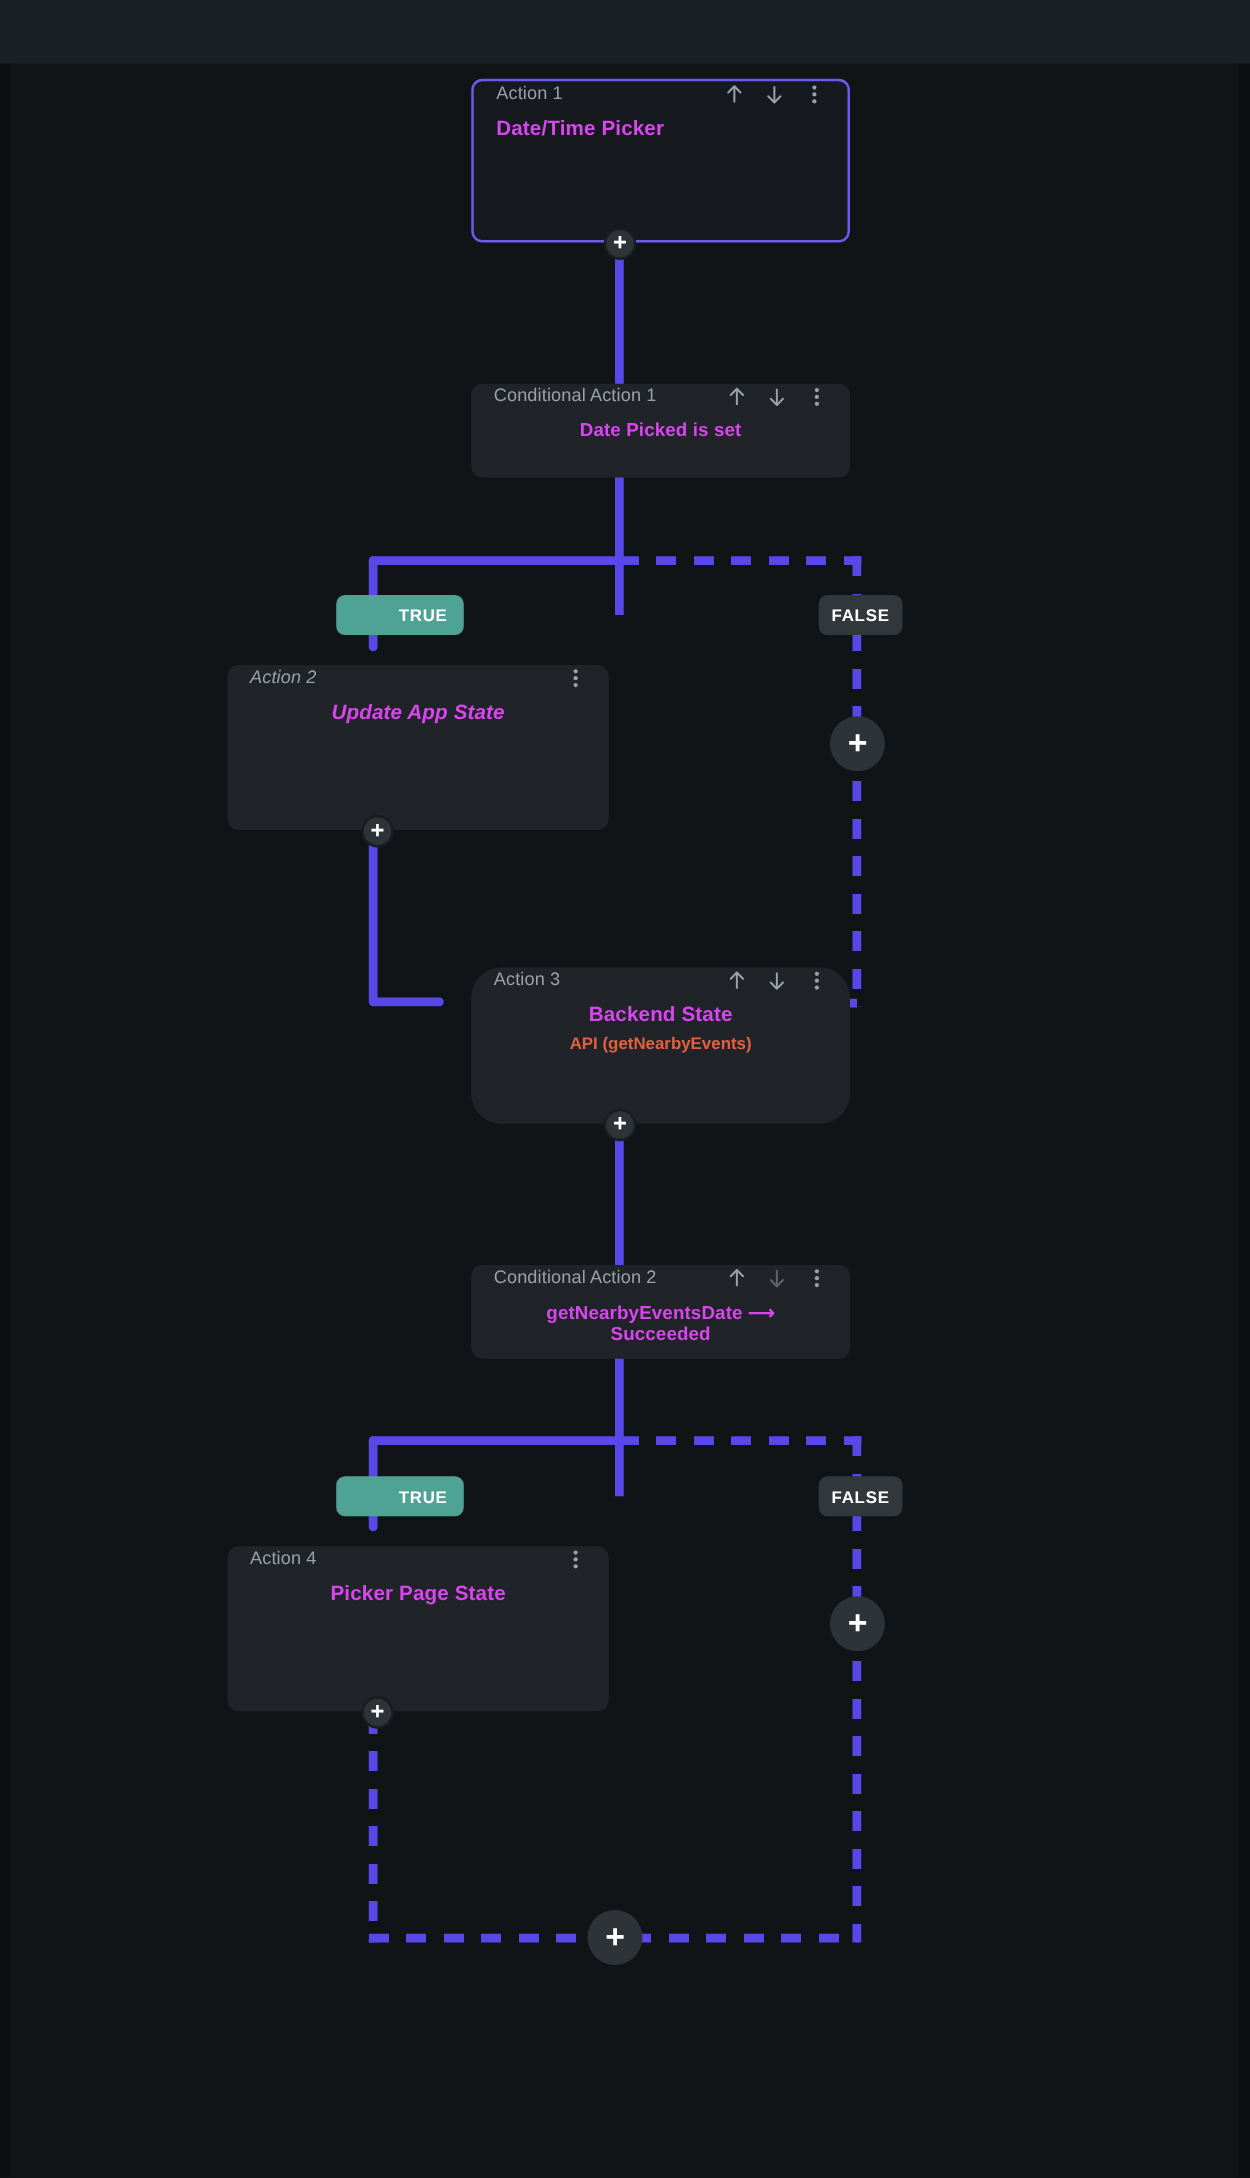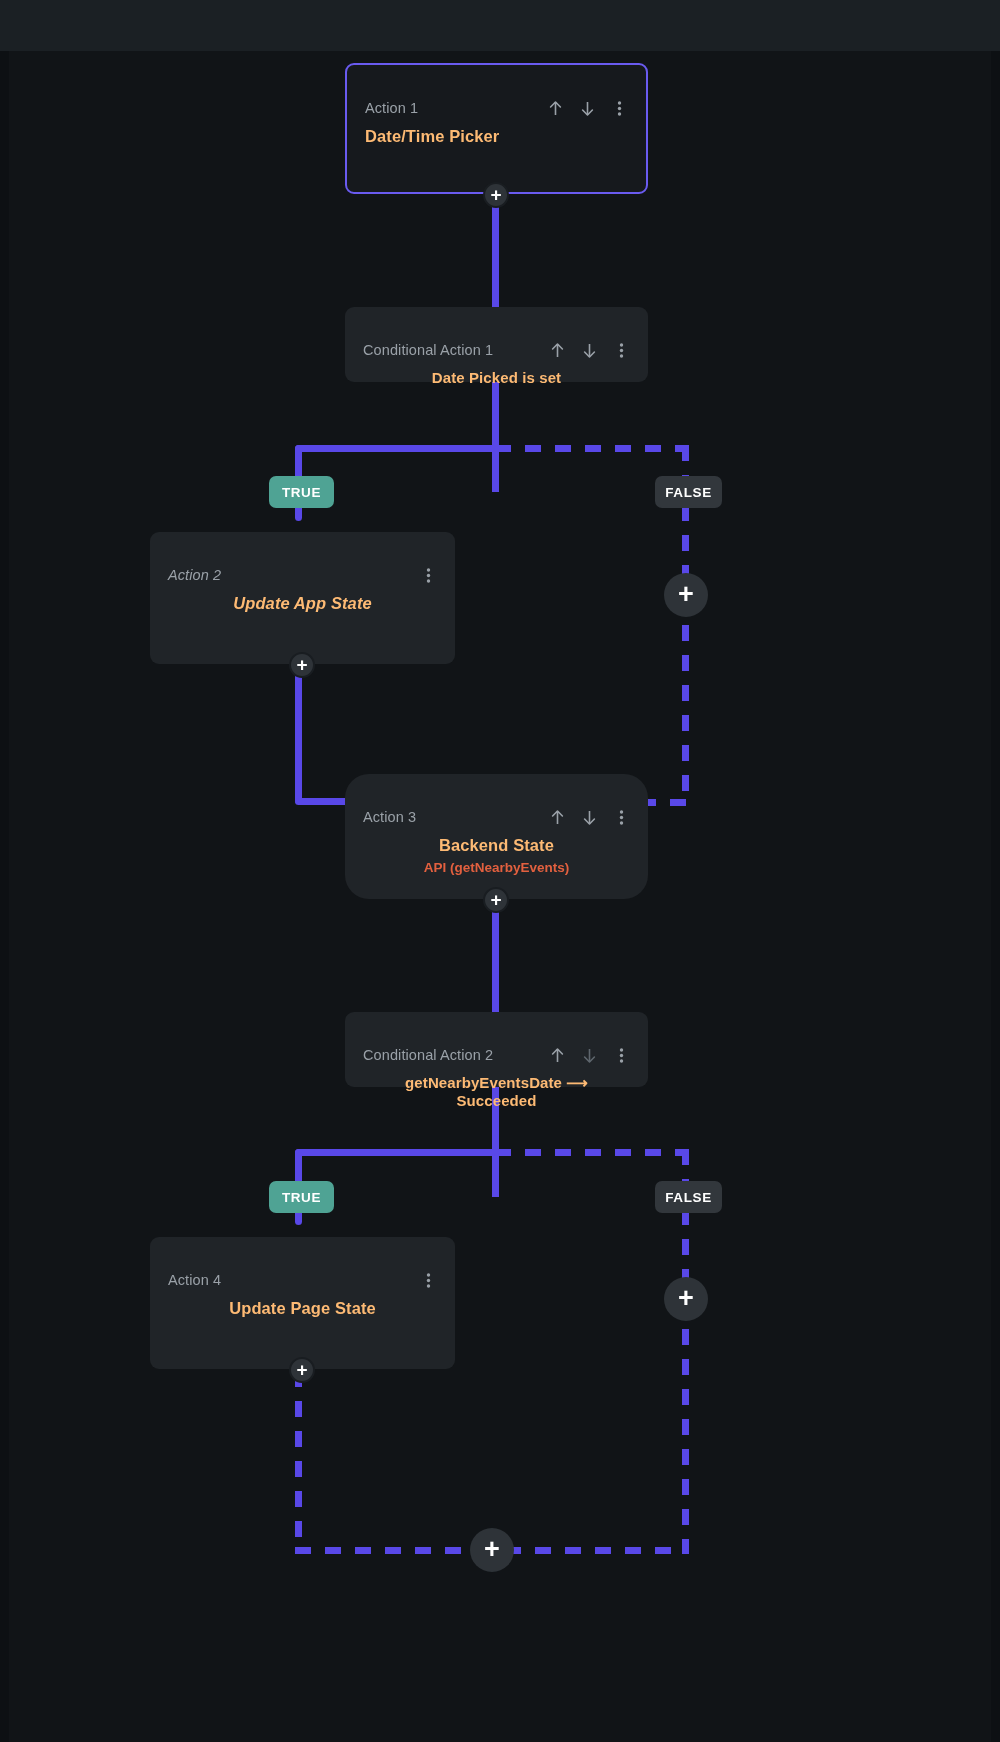--- a/index.html
+++ b/index.html
@@ -62,21 +62,22 @@
     background-image: repeating-linear-gradient(
       to bottom, #5948e8 0 16px, rgba(0,0,0,0) 16px 30px);
   }
 
   
   .card {
     position: absolute;
     background: #23272b;
     border-radius: 9px;
     box-sizing: border-box;
-    padding: 33px 18px 14px 18px;
+    padding: 0 18px 14px 18px;
+    margin-left: 32px;
   }
   .card.selected {
     background: #16191d;
     border: 2px solid #6a5bf0;
   }
   .card.plain-dark {
     background: #202428;
     text-align: center;
   }
   .card-head {
@@ -85,21 +86,21 @@
     justify-content: space-between;
   }
   .card-label {
     font-size: 14.5px;
     color: #9aa1a8;
     font-weight: 400;
     letter-spacing: .1px;
   }
   .card-title {
     font-size: 16.5px;
-    color: #fdba74;
+    color: #d946ef;
     font-weight: bold;
     margin-top: 9px;
     letter-spacing: .1px;
   }
   .card-sub {
     font-size: 13.5px;
     color: #e2603f;
     font-weight: bold;
     margin-top: 5px;
   }
@@ -142,21 +143,21 @@
   .badge {
     position: absolute;
     border-radius: 7px;
     font-size: 13.5px;
     font-weight: bold;
     color: #ffffff;
     letter-spacing: .6px;
     display: flex; align-items: center; justify-content: center;
     height: 32px;
   }
-  .badge.true  { background: #4fa394; }
+  .badge.true  { background: #4fa394; padding-left: 37px; }
   .badge.false { background: #32373c; }
 </style>
 </head>
 <body>
 
 <div id="topbar"></div>
 
 <div id="canvas">
 
   <div id="gutter-l"></div>
@@ -355,21 +356,21 @@
       <div class="icons">
         <span class="ico">
           <svg width="5" height="17" viewBox="0 0 5 17">
             <circle cx="2.5" cy="3" r="1.7" fill="currentColor"></circle>
             <circle cx="2.5" cy="8.5" r="1.7" fill="currentColor"></circle>
             <circle cx="2.5" cy="14" r="1.7" fill="currentColor"></circle>
           </svg>
         </span>
       </div>
     </div>
-    <div class="card-title">Update Page State</div>
+    <div class="card-title">Picker Page State</div>
   </div>
 
   <div class="plus" style="left:289px; top:1306px;">
     <span>+</span>
   </div>
 
   <div class="plus big" style="left:664px; top:1226px;">
     <span>+</span>
   </div>
 

